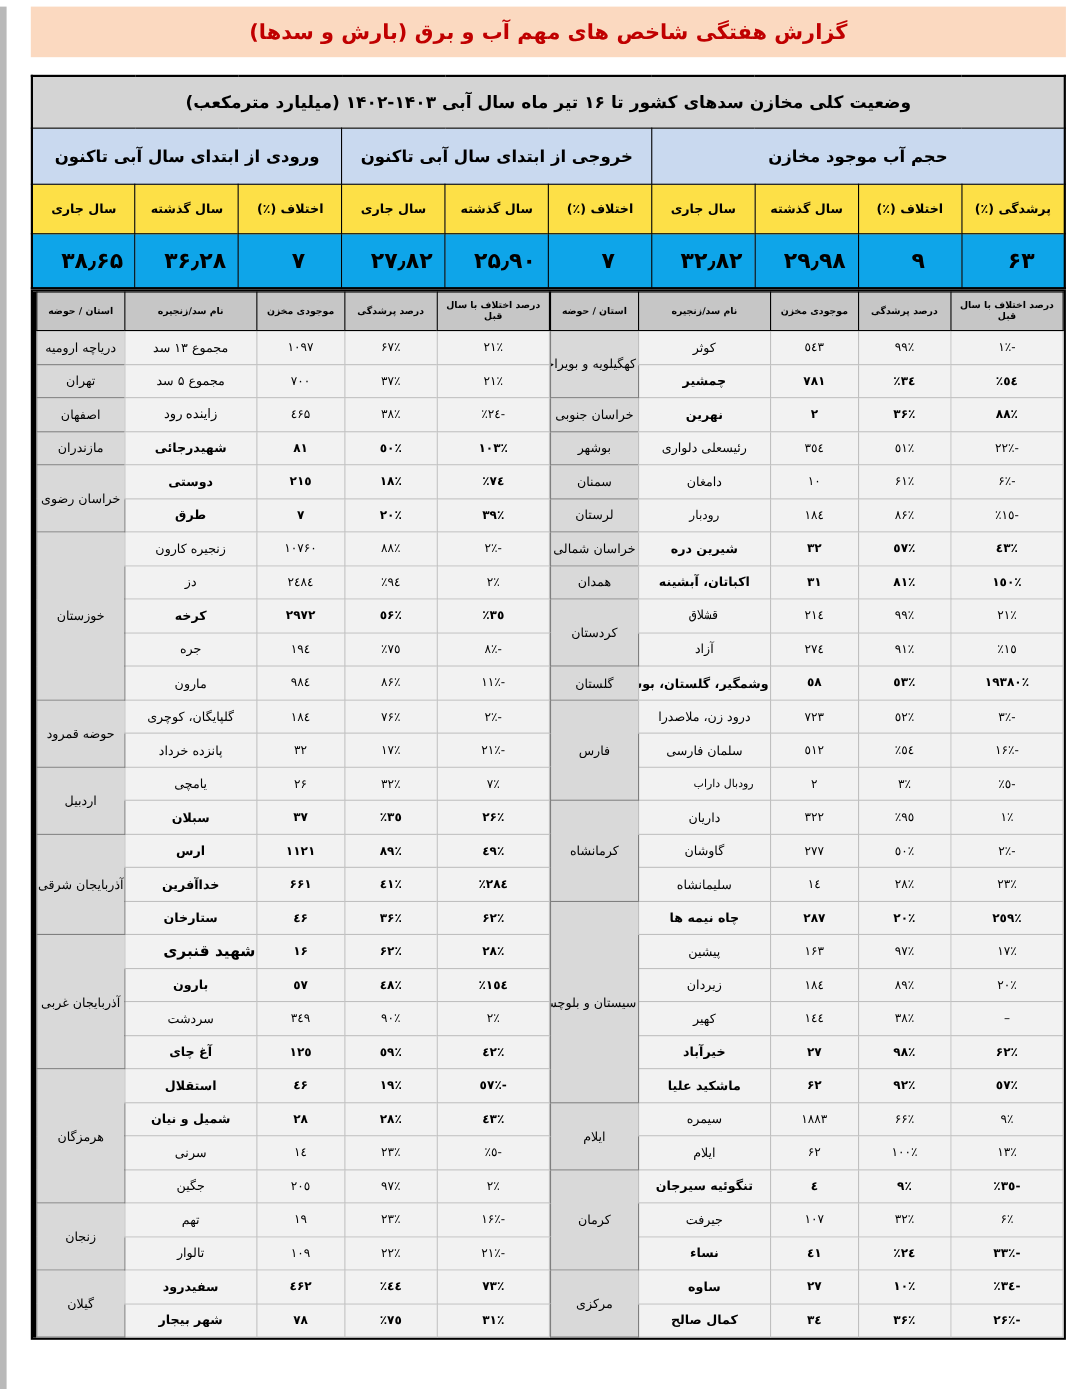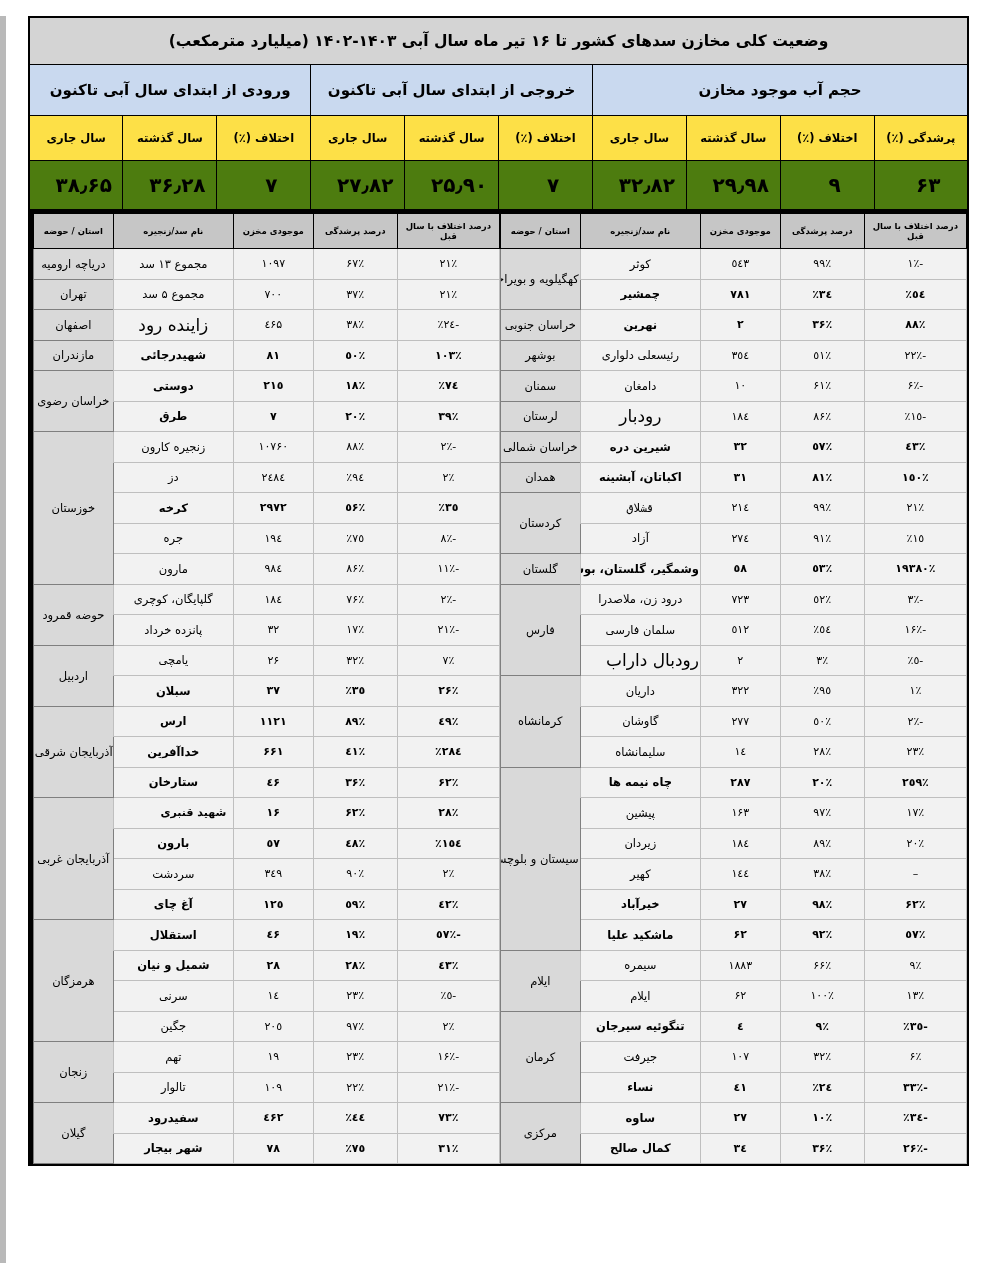--- a/index.html
+++ b/index.html
@@ -56,21 +56,21 @@
     font-weight:bold;
     height:48px;
   }
   .sum-sub{
     background:#fde047;
     font-size:11.5px;
     font-weight:bold;
     height:42px;
   }
   .sum-val{
-    background:#4d7c0f;
+    background:#0ea5e9;
     font-size:20px;
     font-weight:bold;
     height:46px;
     padding-left:16px;
   }
   
   .sec2-title{
     text-align:center;
     font-size:17px;
     font-weight:bold;
@@ -125,20 +125,23 @@
   td.c-green{background:#00c558;font-weight:bold;}
   td.c-yellow{background:#ffff00;font-weight:bold;}
   td.c-white{background:#ffffff;}
   td.c-none{background:#f2f2f2;}
 </style>
 </head>
 <body>
 
 <div class="page">
 
+  <div class="banner">
+    <div class="banner-title">گزارش هفتگی شاخص های مهم آب و برق (بارش و سدها)</div>
+  </div>
 
   <div class="summary-wrap">
     <table class="summary">
       <tbody id="summary-body">
           <tr>
             <td class="sum-title" colspan="10">وضعیت کلی مخازن سدهای کشور تا ۱۶ تیر ماه سال آبی ۱۴۰۳-۱۴۰۲ (میلیارد مترمکعب)</td>
           </tr>
           <tr>
             <td class="sum-grp" colspan="4">حجم آب موجود مخازن</td>
             <td class="sum-grp" colspan="3">خروجی از ابتدای سال آبی تاکنون</td>
@@ -217,21 +220,21 @@
               <td class="c-none">-۶٪</td>
               <td class="c-none">۶۱٪</td>
               <td class="c-none">۱۰</td>
               <td class="c-none" style="font-size: 11.5px;">دامغان</td>
               <td class="prov" rowspan="1">سمنان</td>
             </tr>
             <tr>
               <td class="c-none">-۱٥٪</td>
               <td class="c-none">۸۶٪</td>
               <td class="c-none">۱۸٤</td>
-              <td class="c-none" style="font-size: 17px; margin-top: 20px;">رودبار</td>
+              <td class="c-none" style="font-size: 11px; margin-top: 20px;">رودبار</td>
               <td class="prov" rowspan="1">لرستان</td>
             </tr>
             <tr>
               <td class="c-green">٤۳٪</td>
               <td class="c-green">٥۷٪</td>
               <td class="c-green">۳۲</td>
               <td class="c-green" style="font-size: 11.5px;">شیرین دره</td>
               <td class="prov" rowspan="1">خراسان شمالی</td>
             </tr>
             <tr>
@@ -271,21 +274,21 @@
             <tr>
               <td class="c-none">-۱۶٪</td>
               <td class="c-none">٥٤٪</td>
               <td class="c-none">٥۱۲</td>
               <td class="c-none" style="font-size: 11.5px;">سلمان فارسی</td>
             </tr>
             <tr>
               <td class="c-none">-٥٪</td>
               <td class="c-none">۳٪</td>
               <td class="c-none">۲</td>
-              <td class="c-none" style="font-size: 17px; padding-left: 36px;">رودبال داراب</td>
+              <td class="c-none" style="font-size: 10px; padding-left: 36px;">رودبال داراب</td>
             </tr>
             <tr>
               <td class="c-none">۱٪</td>
               <td class="c-none">۹٥٪</td>
               <td class="c-none">۳۲۲</td>
               <td class="c-none" style="font-size: 11.5px; margin-left: 38px;">داریان</td>
               <td class="prov" rowspan="3">کرمانشاه</td>
             </tr>
             <tr>
               <td class="c-none">-۲٪</td>
@@ -407,21 +410,21 @@
               <td class="c-none">۲۱٪</td>
               <td class="c-none">۳۷٪</td>
               <td class="c-none">۷۰۰</td>
               <td class="c-none" style="font-size: 11.5px;">مجموع ۵ سد</td>
               <td class="prov" rowspan="1">تهران</td>
             </tr>
             <tr>
               <td class="c-none">-۲٤٪</td>
               <td class="c-none">۳۸٪</td>
               <td class="c-none">٤۶۵</td>
-              <td class="c-none" style="font-size: 17px;">زاینده رود</td>
+              <td class="c-none" style="font-size: 12px; font-family: Liberation Serif, serif;">زاینده رود</td>
               <td class="prov" rowspan="1">اصفهان</td>
             </tr>
             <tr>
               <td class="c-blue">۱۰۳٪</td>
               <td class="c-blue">٥۰٪</td>
               <td class="c-blue">۸۱</td>
               <td class="c-blue" style="font-size: 11.5px;">شهیدرجائی</td>
               <td class="prov" rowspan="1">مازندران</td>
             </tr>
             <tr>
@@ -510,21 +513,21 @@
             <tr>
               <td class="c-green">۶۲٪</td>
               <td class="c-green">۳۶٪</td>
               <td class="c-green">٤۶</td>
               <td class="c-green" style="font-size: 11.5px;">ستارخان</td>
             </tr>
             <tr>
               <td class="c-green">۲۸٪</td>
               <td class="c-green">۶۲٪</td>
               <td class="c-green">۱۶</td>
-              <td class="c-green" style="font-size: 11px; padding-left: 41px;">شهید قنبری</td>
+              <td class="c-green" style="font-size: 14px; padding-left: 41px;">شهید قنبری</td>
               <td class="prov" rowspan="4">آذربایجان غربی</td>
             </tr>
             <tr>
               <td class="c-blue">۱٥٤٪</td>
               <td class="c-blue">٤۸٪</td>
               <td class="c-blue">٥۷</td>
               <td class="c-blue" style="font-size: 11.5px;">بارون</td>
             </tr>
             <tr>
               <td class="c-none">۲٪</td>

